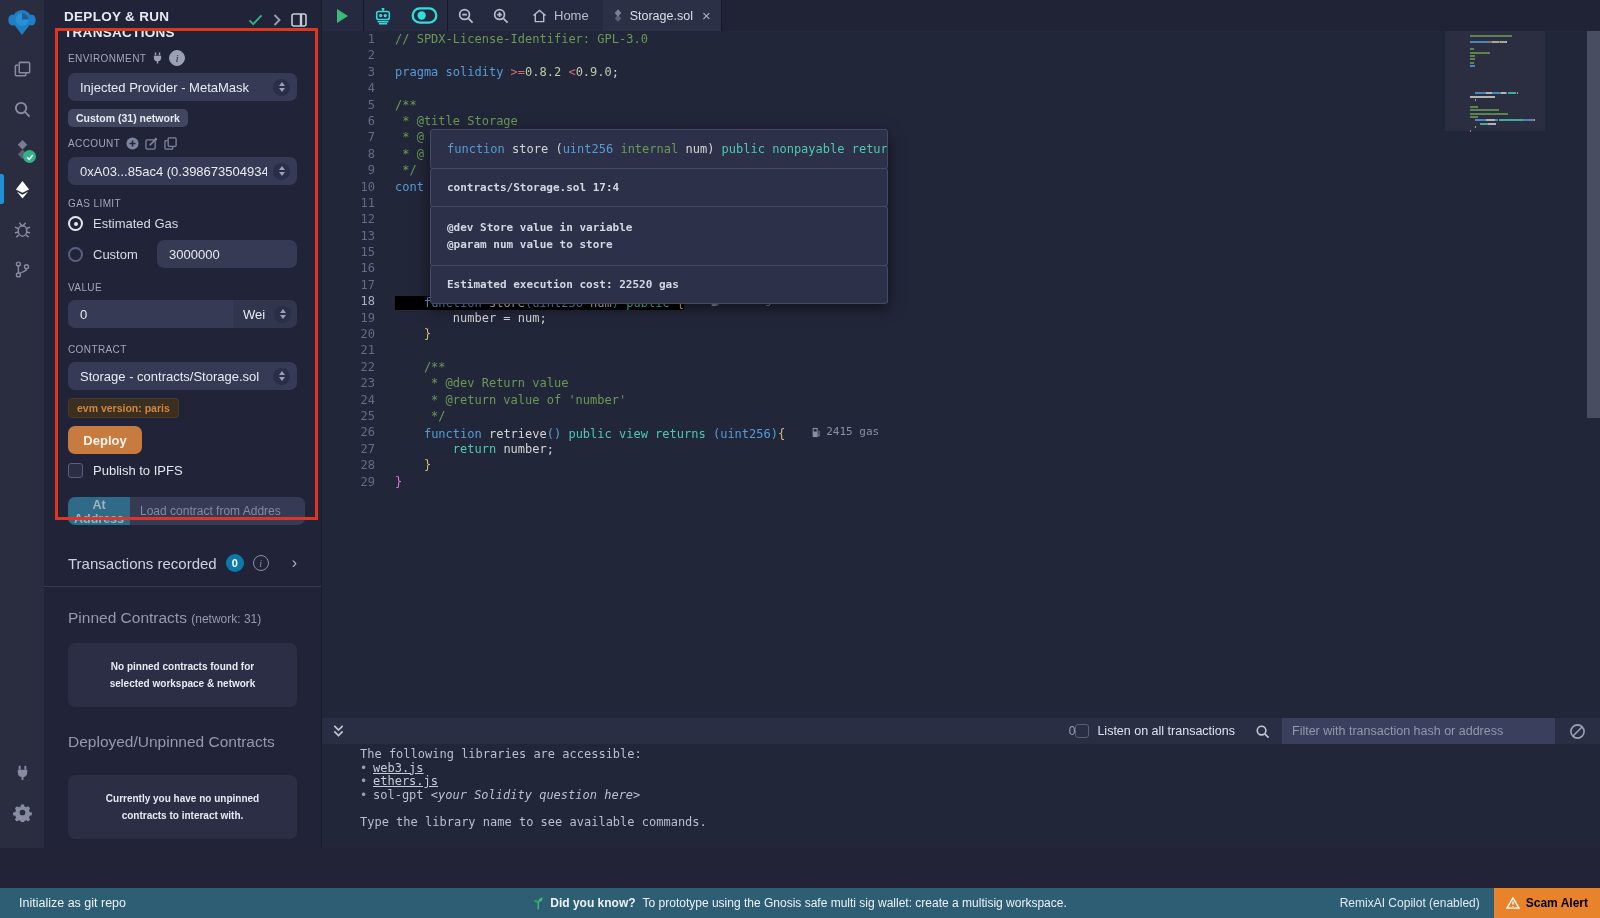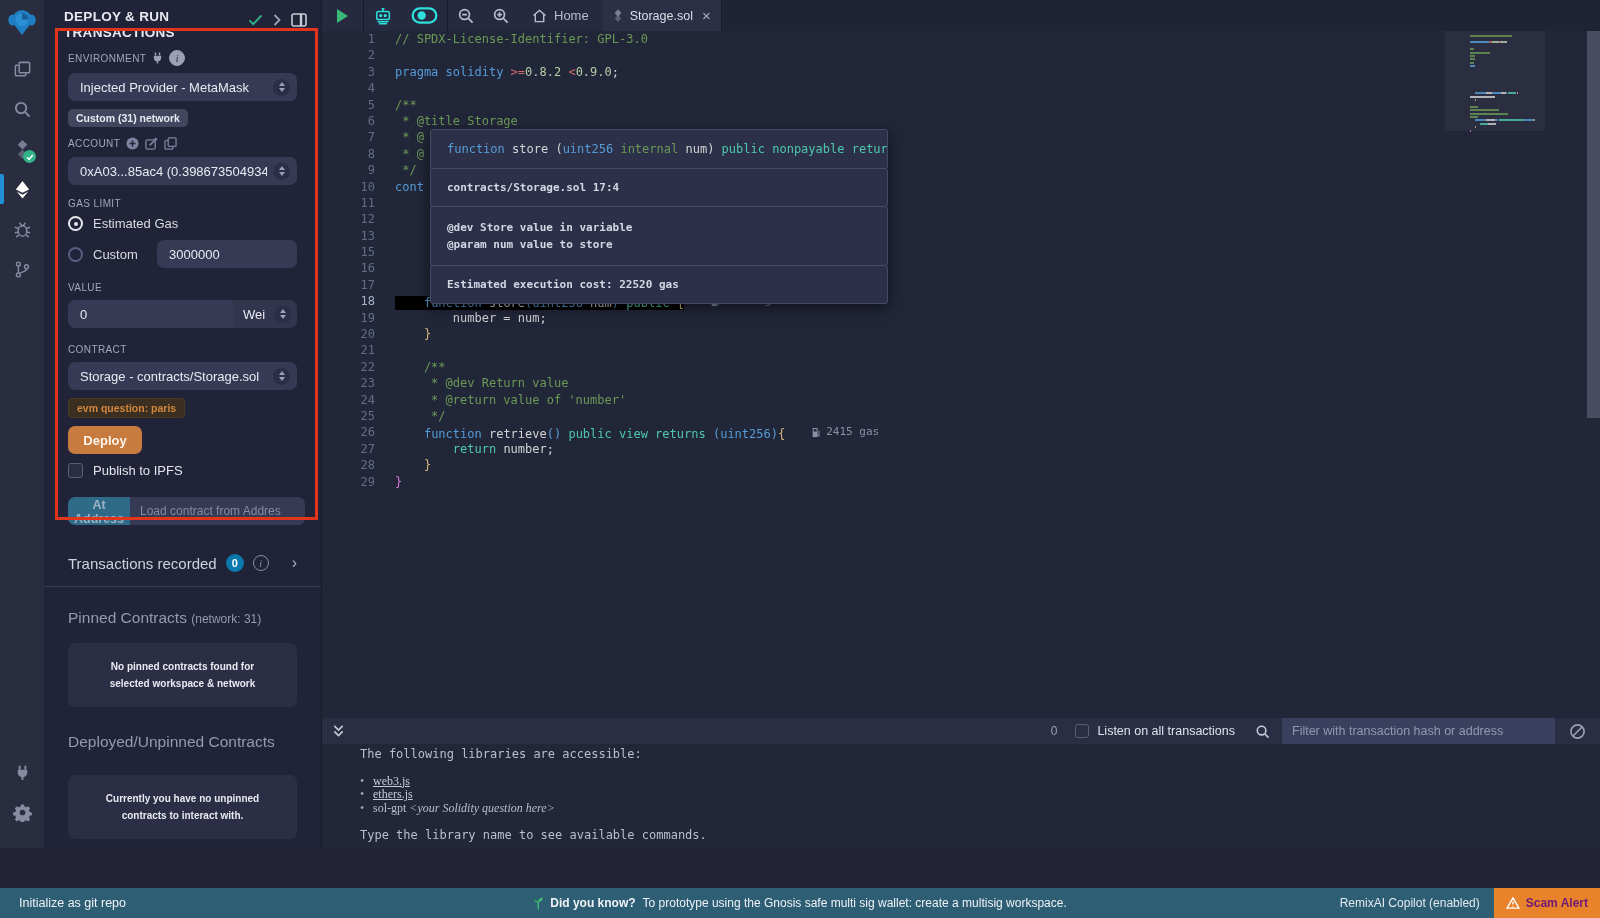--- a/index.html
+++ b/index.html
@@ -107,42 +107,42 @@
 
   .minimap{position:absolute;left:1148px;top:3px;width:90px;}
   .mm-line{height:3.4px;display:flex;align-items:center;}
   .mm-line span{height:2px;display:inline-block;opacity:.8;}
   .mm-slider{position:absolute;left:1123px;top:0;width:100px;height:100px;background:rgba(255,255,255,.04);}
   .editor-scroll{position:absolute;left:1265px;top:0;width:13px;height:387px;background:rgba(121,126,147,.45);cursor:pointer;}
 
   .term-head{position:absolute;top:718px;left:0;right:0;height:26px;background:#2a2e45;display:flex;
              align-items:center;padding-left:10px;z-index:3;}
   .term-count{margin-left:auto;color:#9ba0b5;font-size:12px;}
-  .term-listen{display:flex;align-items:center;gap:8px;margin-left:18px;color:#dfe2ec;font-size:12.5px;text-align:right;}
+  .term-listen{display:flex;align-items:center;gap:8px;color:#dfe2ec;font-size:12.5px;text-align:right;}
   .term-filter{width:273px;height:26px;margin-left:12px;background:#3a3f5e;border:none;padding:0 10px;
                color:#dfe2ec;font-size:12.5px;font-family:inherit;outline:none;}
   .term-filter::placeholder{color:#9298ad;}
   .terminal{position:absolute;top:744px;left:0;right:0;height:144px;background:#222639;
             font-family:"DejaVu Sans Mono",monospace;font-size:12px;color:#b9bfce;}
   .term-content{padding:4px 0 0 38px;line-height:13.5px;}
-  .term-list{list-style:none;margin:13px;padding:0;font-family:Liberation Serif, serif;}
+  .term-list{list-style:none;margin:0;padding:0;}
   .term-list li{position:relative;padding-left:0;}
   .term-list li::before{content:'\2022';position:absolute;left:-13px;color:#9ba0b5;}
   .term-link{color:#c6cbd8;text-decoration:underline;cursor:pointer;}
   .term-tip{margin-top:14px;}
   .term-prompt{position:absolute;left:10px;bottom:24px;color:#9ba0b5;font-weight:bold;}
 
   
   .statusbar{height:30px;background:var(--statusbar-teal,#2e5e74);display:flex;align-items:center;
              color:#eef2f6;font-size:12.5px;position:relative;flex-shrink:0;}
   .sb-left{margin-left:19px;}
   .sb-center{position:absolute;left:50%;transform:translateX(-50%);display:flex;align-items:center;gap:7px;font-size:12px;}
   .sb-right{margin-left:auto;display:flex;align-items:center;gap:14px;height:100%;}
   .sb-copilot{font-size:12px;color:#e3e9ee;}
-  .btn-scam{height:100%;background:var(--scam-orange,#e8832c);border:none;color:#701a75;font-weight:bold;
+  .btn-scam{height:100%;background:var(--scam-orange,#e8832c);border:none;color:#000000;font-weight:bold;
             font-size:12px;font-family:inherit;display:flex;align-items:center;gap:6px;padding:0 12px;cursor:pointer;}
   svg{display:block;}
 </style>
 </head>
 <body>
 
 <div class="app">
   <div class="content">
 
     <div class="iconbar">
@@ -321,21 +321,21 @@
         <div class="lbl" style="margin-top:16px;">
           <span>CONTRACT</span>
         </div>
         <div class="sel">
           <span class="sel-text">Storage - contracts/Storage.sol</span>
           <span class="stepper">
               <i class="up"></i>
               <i class="down"></i>
             </span>
         </div>
-        <span class="evm-badge">evm question: paris</span>
+        <span class="evm-badge">evm version: paris</span>
 
         <button class="btn-deploy">Deploy</button>
         <div class="chk-row">
           <span class="checkbox"></span>
           <span>Publish to IPFS</span>
         </div>
         <div class="ataddr-row">
           <button class="btn-ataddr">At Address</button>
           <input class="ataddr-inp" placeholder="Load contract from Addres" style="">
         </div>

